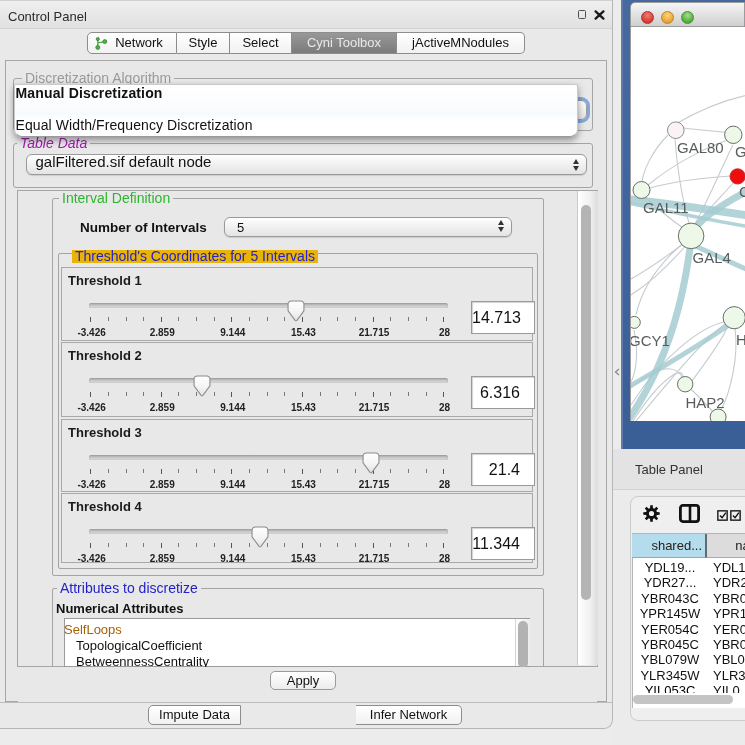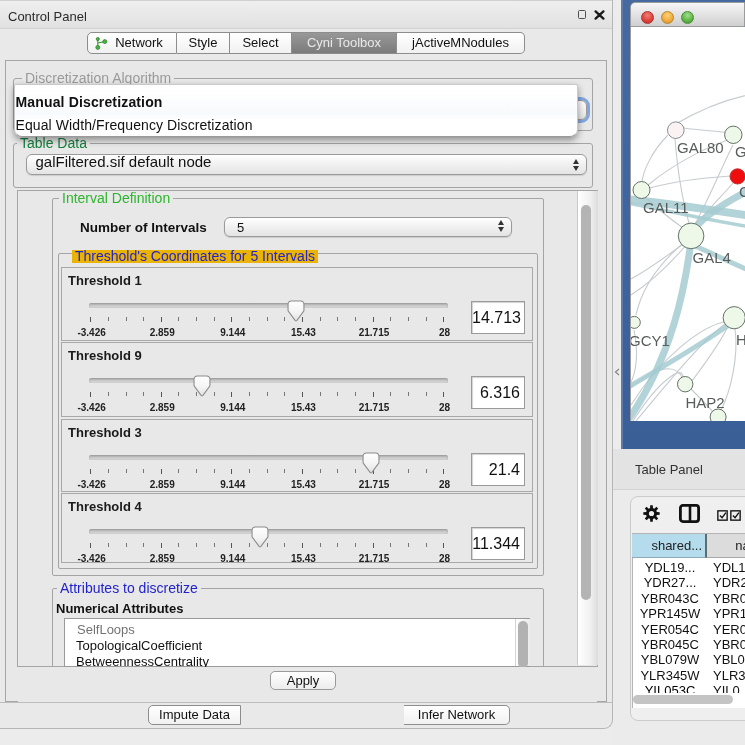--- a/index.html
+++ b/index.html
@@ -8,21 +8,21 @@
 .abs{position:absolute;}
 .grp{position:absolute;border:1px solid #a4a4a4;border-radius:3px;}
 .gtitle{position:absolute;background:#e8e8e8;padding:0 3px;font-size:14px;line-height:13px;text-align:center;}
 .combo{position:absolute;border:1px solid #9a9a9a;border-radius:6px;background:linear-gradient(#ffffff,#f2f2f2 45%,#e4e4e4);box-shadow:0 1px 1px rgba(0,0,0,0.12);}
 .carr{position:absolute;width:0;height:0;}
 .tab{position:absolute;top:0;height:100%;border:1px solid #8d8d8d;border-left:none;background:linear-gradient(#ffffff,#f1f1f1);font-size:13px;color:#111;text-align:center;box-sizing:border-box;}
 .tabsel{background:linear-gradient(#989898,#7b7b7b);color:#e8e8e8;}
 .thpanel{position:absolute;left:61px;width:472px;border:1px solid #a8a8a8;background:#e8e8e8;box-sizing:border-box;}
 .ttl{position:absolute;left:6px;top:5px;font-weight:bold;font-size:13px;color:#1a1a1a;}
 .track{position:absolute;left:27px;width:359px;height:5px;border-radius:3px;background:linear-gradient(#9c9c9c,#cccccc 55%,#d8d8d8);box-shadow:inset 0 0 1px #8a8a8a;}
-.vbox{position:absolute;left:409px;width:48px;height:31px;background:#fff;border:1px solid #9a9a9a;box-shadow:inset 1px 1px 1px rgba(0,0,0,0.18);font-size:16px;color:#111;text-align:right;line-height:31px;padding-right:4px;}
+.vbox{position:absolute;left:409px;width:48px;height:31px;background:#fff;border:1px solid #9a9a9a;box-shadow:inset 1px 1px 1px rgba(0,0,0,0.18);font-size:16px;color:#111;text-align:right;line-height:31px;padding-right:14px;}
 .tick{position:absolute;width:1px;background:#555;}
 .tlab{position:absolute;font-size:10px;font-weight:bold;color:#222;transform:translateX(-50%);}
 .thumb{position:absolute;width:18px;height:22px;}
 .cell1{width:74px;text-align:center;}
 svg{display:block;}
 </style>
 </head>
 <body>
 <div id="stage">
 
@@ -50,21 +50,21 @@
 </div>
 
 <div class="abs" style="left:5px;top:60px;width:602px;height:642px;border:1px solid #a6a6a6;background:#e8e8e8;box-sizing:border-box;"></div>
 
 <div class="grp" style="left:13px;top:78px;width:578px;height:51px;"></div>
 <div class="gtitle" style="left:22px;top:72px;color:#9a9a9a;">Discretization Algorithm</div>
 
 <div class="combo" style="left:26px;top:100px;width:559px;height:18px;box-shadow:0 0 0 3px rgba(110,155,220,0.85);"></div>
 
 <div class="grp" style="left:13px;top:143px;width:578px;height:43px;"></div>
-<div class="gtitle" style="left:17px;top:137px;color:#15803d;">Table Data</div>
+<div class="gtitle" style="left:17px;top:137px;color:#a21caf;font-style:italic;">Table Data</div>
 <div class="combo" style="left:26px;top:154px;width:559px;height:19px;"></div>
 <div class="abs" style="left:35.5px;top:153px;font-size:15px;color:#111;">galFiltered.sif default node</div>
 <div class="carr" style="left:573px;top:159px;border-left:3px solid transparent;border-right:3px solid transparent;border-bottom:5px solid #333;"></div>
 <div class="carr" style="left:573px;top:166px;border-left:3px solid transparent;border-right:3px solid transparent;border-top:5px solid #333;"></div>
 
 <div class="abs" style="left:17px;top:190px;width:581px;height:477px;border:1px solid #a5a5a5;background:#e8e8e8;box-sizing:border-box;"></div>
 
 <div class="abs" style="left:577px;top:191px;width:20px;height:474px;background:linear-gradient(90deg,#ffffff,#f1f1f1 60%,#dcdcdc);border-left:1px solid #c9c9c9;"></div>
 <div class="abs" style="left:581px;top:205px;width:10px;height:395px;background:#b4b4b4;border-radius:5px;"></div>
 
@@ -116,21 +116,21 @@
             <stop offset="0" stop-color="#ffffff"></stop>
             <stop offset="0.55" stop-color="#f4f4f4"></stop>
             <stop offset="1" stop-color="#e2e2e2"></stop>
           </linearGradient>
         </defs>
         <path d="M1,3.5 a3,3 0 0 1 3,-3 h9 a3,3 0 0 1 3,3 v6.3 l-6.6,9 a1.2,1.2 0 0 1 -1.8,0 l-6.6,-9 z" fill="url(#tg267)" stroke="#8a8a8a" stroke-width="1"></path>
       </svg>
   <div class="vbox" style="top:33px;">14.713</div>
 </div>
 <div class="thpanel" style="top:342px;height:75px;">
-  <div class="ttl">Threshold 9</div>
+  <div class="ttl">Threshold 2</div>
   <div class="track" style="top:35px;"></div>
   <div class="tick" style="left:28.2px;top:48.5px;height:5px;"></div>
   <div class="tick" style="left:45.9px;top:48.5px;height:4px;background:#777;"></div>
   <div class="tick" style="left:63.5px;top:48.5px;height:4px;background:#777;"></div>
   <div class="tick" style="left:81.1px;top:48.5px;height:4px;background:#777;"></div>
   <div class="tlab" style="left:29.6px;top:58.5px;">-3.426</div>
   <div class="tick" style="left:98.8px;top:48.5px;height:5px;"></div>
   <div class="tick" style="left:116.4px;top:48.5px;height:4px;background:#777;"></div>
   <div class="tick" style="left:134.1px;top:48.5px;height:4px;background:#777;"></div>
   <div class="tick" style="left:151.7px;top:48.5px;height:4px;background:#777;"></div>
@@ -247,37 +247,37 @@
         <path d="M1,3.5 a3,3 0 0 1 3,-3 h9 a3,3 0 0 1 3,3 v6.3 l-6.6,9 a1.2,1.2 0 0 1 -1.8,0 l-6.6,-9 z" fill="url(#tg493)" stroke="#8a8a8a" stroke-width="1"></path>
       </svg>
   <div class="vbox" style="top:33px;">11.344</div>
 </div>
 
 <div class="grp" style="left:52px;top:588px;width:490px;height:90px;border-radius:2px;"></div>
 <div class="gtitle" style="left:57px;top:582px;color:#2222cc;">Attributes to discretize</div>
 <div class="abs" style="left:56px;top:601px;font-size:13px;font-weight:bold;color:#111;">Numerical Attributes</div>
 <div class="abs" style="left:64px;top:618px;width:466px;height:49px;background:#fff;border:1px solid #9a9a9a;box-sizing:border-box;"></div>
 <div class="abs" style="left:515px;top:619px;width:14px;height:47px;background:linear-gradient(90deg,#fdfdfd,#ececec);border-left:1px solid #d5d5d5;"></div>
-<div class="abs" style="left:77px;top:622px;font-size:13px;color:#737373;">SelfLoops</div>
+<div class="abs" style="left:64px;top:622px;font-size:13px;color:#a16207;">SelfLoops</div>
 <div class="abs" style="left:76px;top:638px;font-size:13px;color:#111;">TopologicalCoefficient</div>
 <div class="abs" style="left:76px;top:654px;font-size:13px;color:#111;">BetweennessCentrality</div>
 <div class="abs" style="left:518px;top:621px;width:10px;height:47px;background:#b2b2b2;border-radius:5px;"></div>
 
 <div class="abs" style="left:18px;top:667px;width:579px;height:35px;background:#e8e8e8;"></div>
 
 <div class="abs" style="left:270px;top:671px;width:66px;height:19px;border:1px solid #9a9a9a;border-radius:5px;background:linear-gradient(#ffffff,#ececec);font-size:13px;color:#111;text-align:center;line-height:18px;box-sizing:border-box;">Apply</div>
 
 <div class="abs" style="left:14px;top:84px;width:564px;height:53px;background:linear-gradient(#ffffff,#fbfcfd 40%,#f7fafc 55%,#ffffff 70%);border:1px solid #c9c9c9;border-bottom:1px solid #9a9a9a;border-radius:2px 2px 8px 8px;box-shadow:0 3px 7px rgba(0,0,0,0.4);box-sizing:border-box;"></div>
-<div class="abs" style="left:15.5px;top:94px;font-size:14px;letter-spacing:0.15px;font-weight:bold;color:#111;">Manual Discretization</div>
+<div class="abs" style="left:15.5px;top:85px;font-size:14px;letter-spacing:0.15px;font-weight:bold;color:#111;">Manual Discretization</div>
 <div class="abs" style="left:15.5px;top:116.5px;font-size:14px;letter-spacing:0.1px;color:#111;">Equal Width/Frequency Discretization</div>
 
 <div class="abs" style="left:0px;top:702px;width:613px;height:1px;background:#bdbdbd;"></div>
 <div class="abs" style="left:148px;top:705px;width:315px;height:20px;">
   <div class="tab" style="left:0;width:93px;border-left:1px solid #8d8d8d;border-radius:5px 0 0 5px;line-height:18px;">Impute Data</div>
-  <div class="tab" style="left:208px;width:106px;border-radius:0 5px 5px 0;line-height:18px;margin-left:48px;">Infer Network</div>
+  <div class="tab" style="left:208px;width:106px;border-radius:0 5px 5px 0;line-height:18px;">Infer Network</div>
 </div>
 
 <svg class="abs" style="left:614px;top:368px;" width="6" height="8" viewBox="0 0 6 8">
       <path d="M5,1 L1.5,4 L5,7" fill="none" stroke="#8a8a8a" stroke-width="1.3"></path>
     </svg>
 
 <div class="abs" style="left:621px;top:0;width:124px;height:449px;background:linear-gradient(#46699f,#3e639e 60%,#3a5e96);"></div>
 <div class="abs" style="left:621px;top:0;width:2px;height:449px;background:#5d7cab;"></div>
 
 <div class="abs" style="left:630px;top:2px;width:115px;height:25px;background:linear-gradient(#f6f6f6,#cfcfcf);border:1px solid #9b9b9b;border-radius:5px 0 0 0;box-sizing:border-box;"></div>

